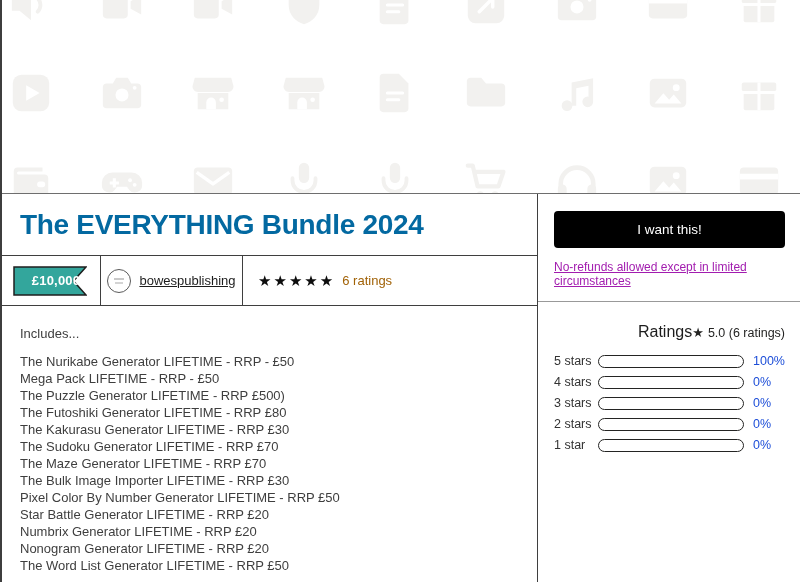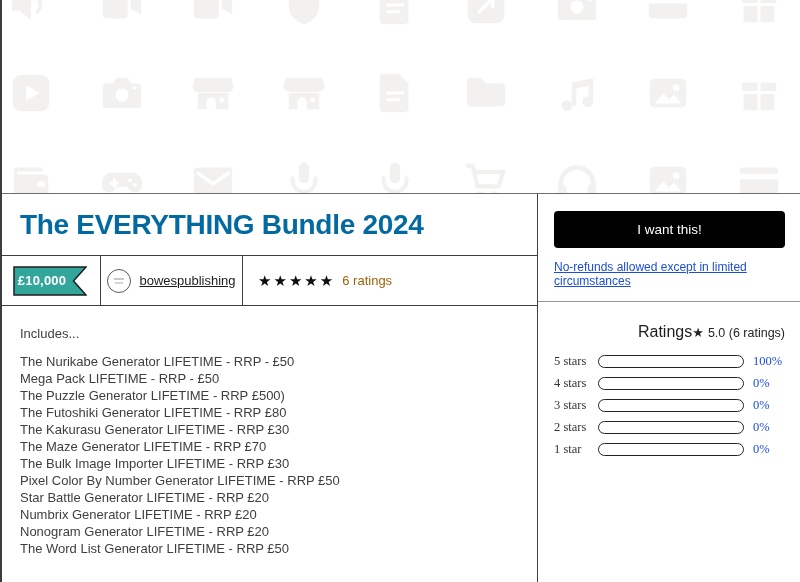--- a/index.html
+++ b/index.html
@@ -20,45 +20,45 @@
   .product-card{width:538px;box-sizing:border-box;border-right:1px solid #3f3f3f;background:#fff;overflow:hidden;}
 
   .title-row{padding:16px 20px 15px;border-bottom:1px solid #3f3f3f;}
   .product-title{font-size:28px;line-height:30px;font-weight:600;letter-spacing:-0.3px;color:#0369a1;}
 
   .info-row{display:flex;align-items:stretch;height:49px;border-bottom:1px solid #3f3f3f;}
   .price-cell{width:101px;box-sizing:border-box;border-right:1px solid #3f3f3f;display:flex;align-items:center;justify-content:center;}
   .price-tag{position:relative;width:74px;height:30px;}
   .price-tag svg{position:absolute;left:0;top:0;}
   .price-text{position:absolute;left:0;top:0;width:58px;height:30px;display:flex;align-items:center;justify-content:center;
-    color:#fff;font-size:13px;font-weight:bold;letter-spacing:.2px;}
+    color:#fff;font-size:13px;font-weight:bold;letter-spacing:.2px;padding-left:14px;}
   .seller-cell{width:142px;box-sizing:border-box;border-right:1px solid #3f3f3f;display:flex;align-items:center;justify-content:center;gap:8px;}
   .avatar{width:24px;height:24px;border-radius:50%;border:1px solid #5a5a5a;box-sizing:border-box;position:relative;flex:0 0 auto;}
   .avatar::before{content:"";position:absolute;left:6px;top:8px;width:10px;height:2px;background:#c9c9c9;}
   .avatar::after{content:"";position:absolute;left:7px;top:12px;width:8px;height:2px;background:#d4d4d4;}
   .seller-link{font-size:13px;color:#1c1c1c;text-decoration:underline;cursor:pointer;}
   .rating-cell{flex:1;display:flex;align-items:center;padding-left:15px;gap:7px;}
   .stars{font-size:15px;letter-spacing:2px;color:#0d0d0d;line-height:1;}
   .ratings-count{font-size:13px;color:#a16207;}
 
   .card-body{padding:19px 20px;font-size:13px;line-height:17px;color:#3e3e3e;}
   .desc-intro{margin-bottom:11px;}
   .desc-line{white-space:nowrap;}
 
   
   .sidebar{flex:1;box-sizing:border-box;padding:17px 15px 0 16px;background:#fff;}
   .cta-button{display:block;width:100%;height:37px;background:#000;color:#fff;border:none;border-radius:4px;
     font-size:13.5px;font-family:Liberation Sans, sans-serif;cursor:pointer;}
-  .refund-link{display:block;margin-top:12px;font-size:12px;color:#1d4ed8;text-decoration:underline;cursor:pointer;}
+  .refund-link{display:block;margin-top:12px;font-size:12px;color:#a21caf;text-decoration:underline;cursor:pointer;}
   .sidebar-divider{border:none;border-top:1px solid #999;margin:13px -15px 0 -16px;}
   .ratings-head{margin-top:21px;display:flex;align-items:baseline;justify-content:flex-end;}
   .ratings-title{font-size:16px;font-weight:500;color:#1c1c1c;}
   .ratings-summary{font-size:12.5px;color:#242423;display:flex;align-items:center;gap:4px;}
   .summary-star{font-size:13px;line-height:1;}
-  .rating-rows{margin-top:13px;font-family:Liberation Serif, serif;}
+  .rating-rows{margin-top:13px;}
   .rating-row{display:flex;align-items:center;margin-bottom:7px;}
   .rating-label{width:44px;font-size:12.5px;color:#333;flex:0 0 auto;}
   .bar-track{flex:1;height:11px;border:1.5px solid #242423;border-radius:8px;overflow:hidden;background:#fff;}
   .bar-fill{height:100%;background:#33a69c;border-radius:6px;width:0;}
   .rating-percent{width:32px;margin-left:9px;font-size:12.5px;color:#1d4ed8;flex:0 0 auto;}
 </style>
 </head>
 <body>
 
 <div class="left-edge"></div>
@@ -209,20 +209,21 @@
       </div>
     </div>
 
     <div class="card-body">
       <div class="desc-intro">Includes...</div>
       <div class="desc-line">The Nurikabe Generator LIFETIME - RRP - £50</div>
       <div class="desc-line">Mega Pack LIFETIME - RRP - £50</div>
       <div class="desc-line">The Puzzle Generator LIFETIME - RRP £500)</div>
       <div class="desc-line">The Futoshiki Generator LIFETIME - RRP £80</div>
       <div class="desc-line">The Kakurasu Generator LIFETIME - RRP £30</div>
+      <div class="desc-line">The Sudoku Generator LIFETIME - RRP £70</div>
       <div class="desc-line">The Maze Generator LIFETIME - RRP £70</div>
       <div class="desc-line">The Bulk Image Importer LIFETIME - RRP £30</div>
       <div class="desc-line">Pixel Color By Number Generator LIFETIME - RRP £50</div>
       <div class="desc-line">Star Battle Generator LIFETIME - RRP £20</div>
       <div class="desc-line">Numbrix Generator LIFETIME - RRP £20</div>
       <div class="desc-line">Nonogram Generator LIFETIME - RRP £20</div>
       <div class="desc-line">The Word List Generator LIFETIME - RRP £50</div>
     </div>
   </section>
 

